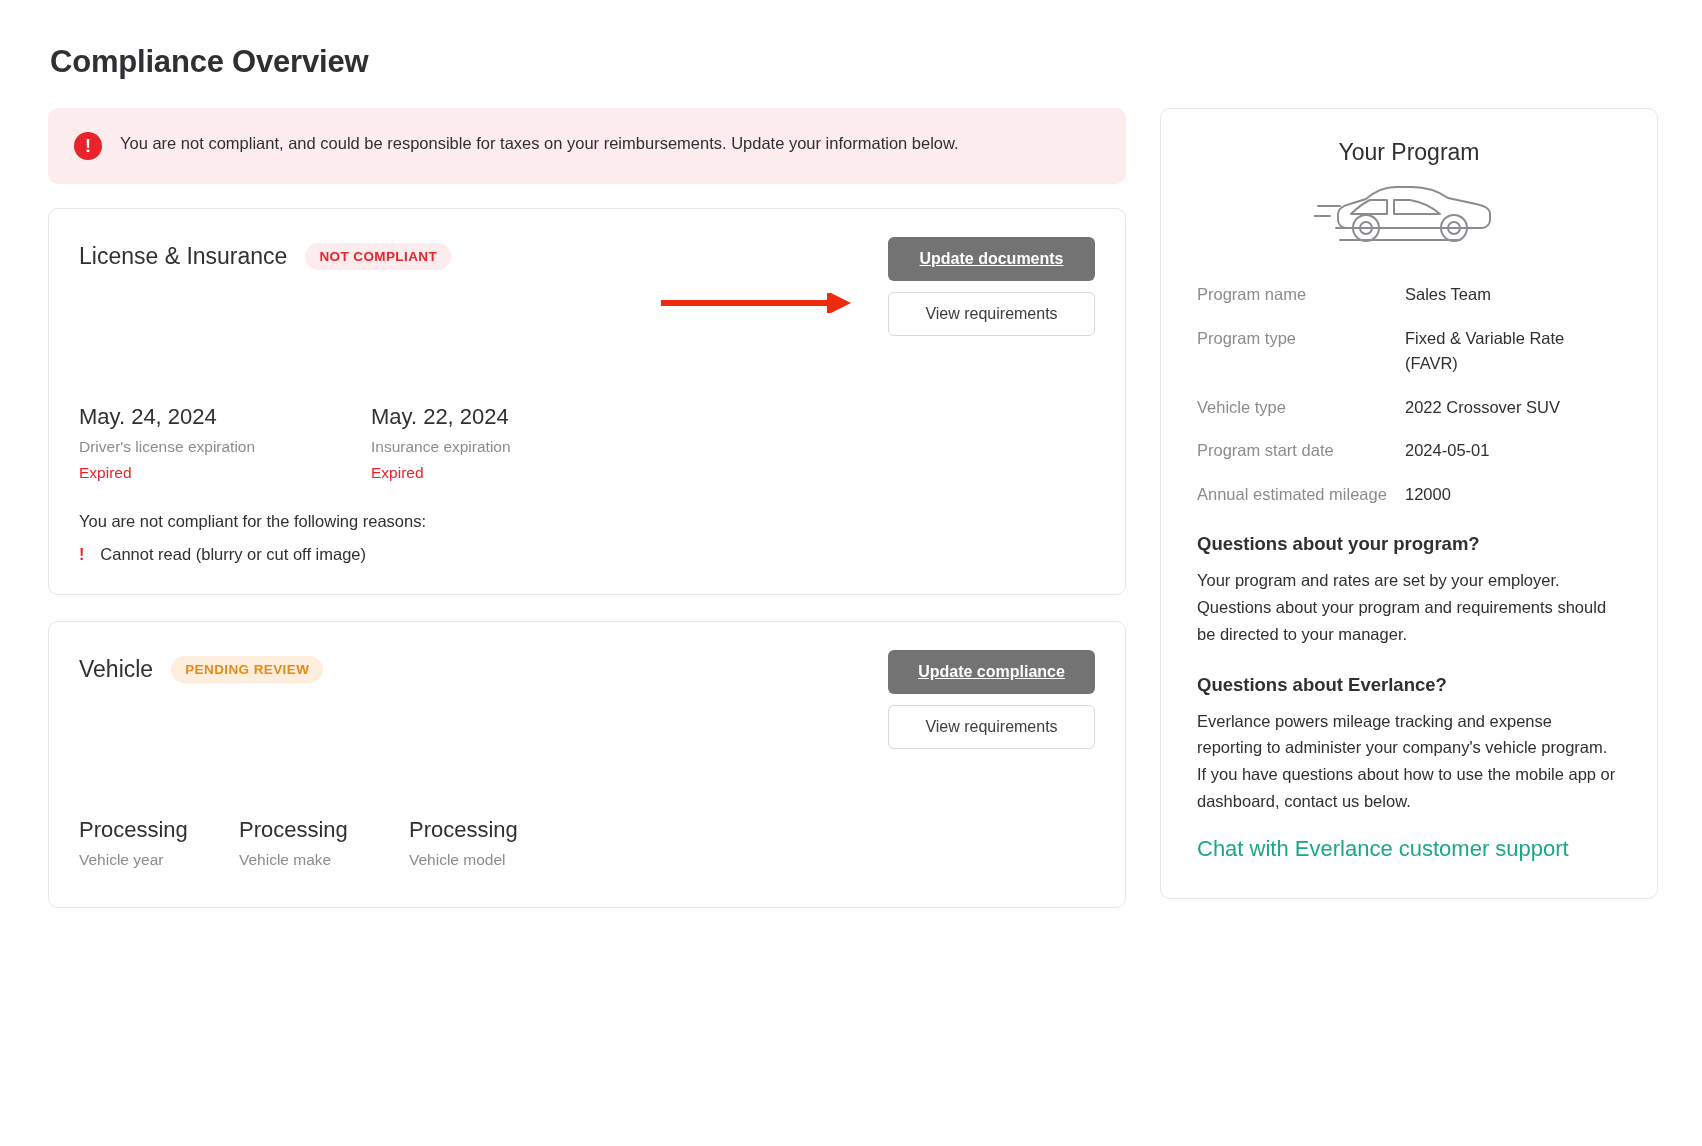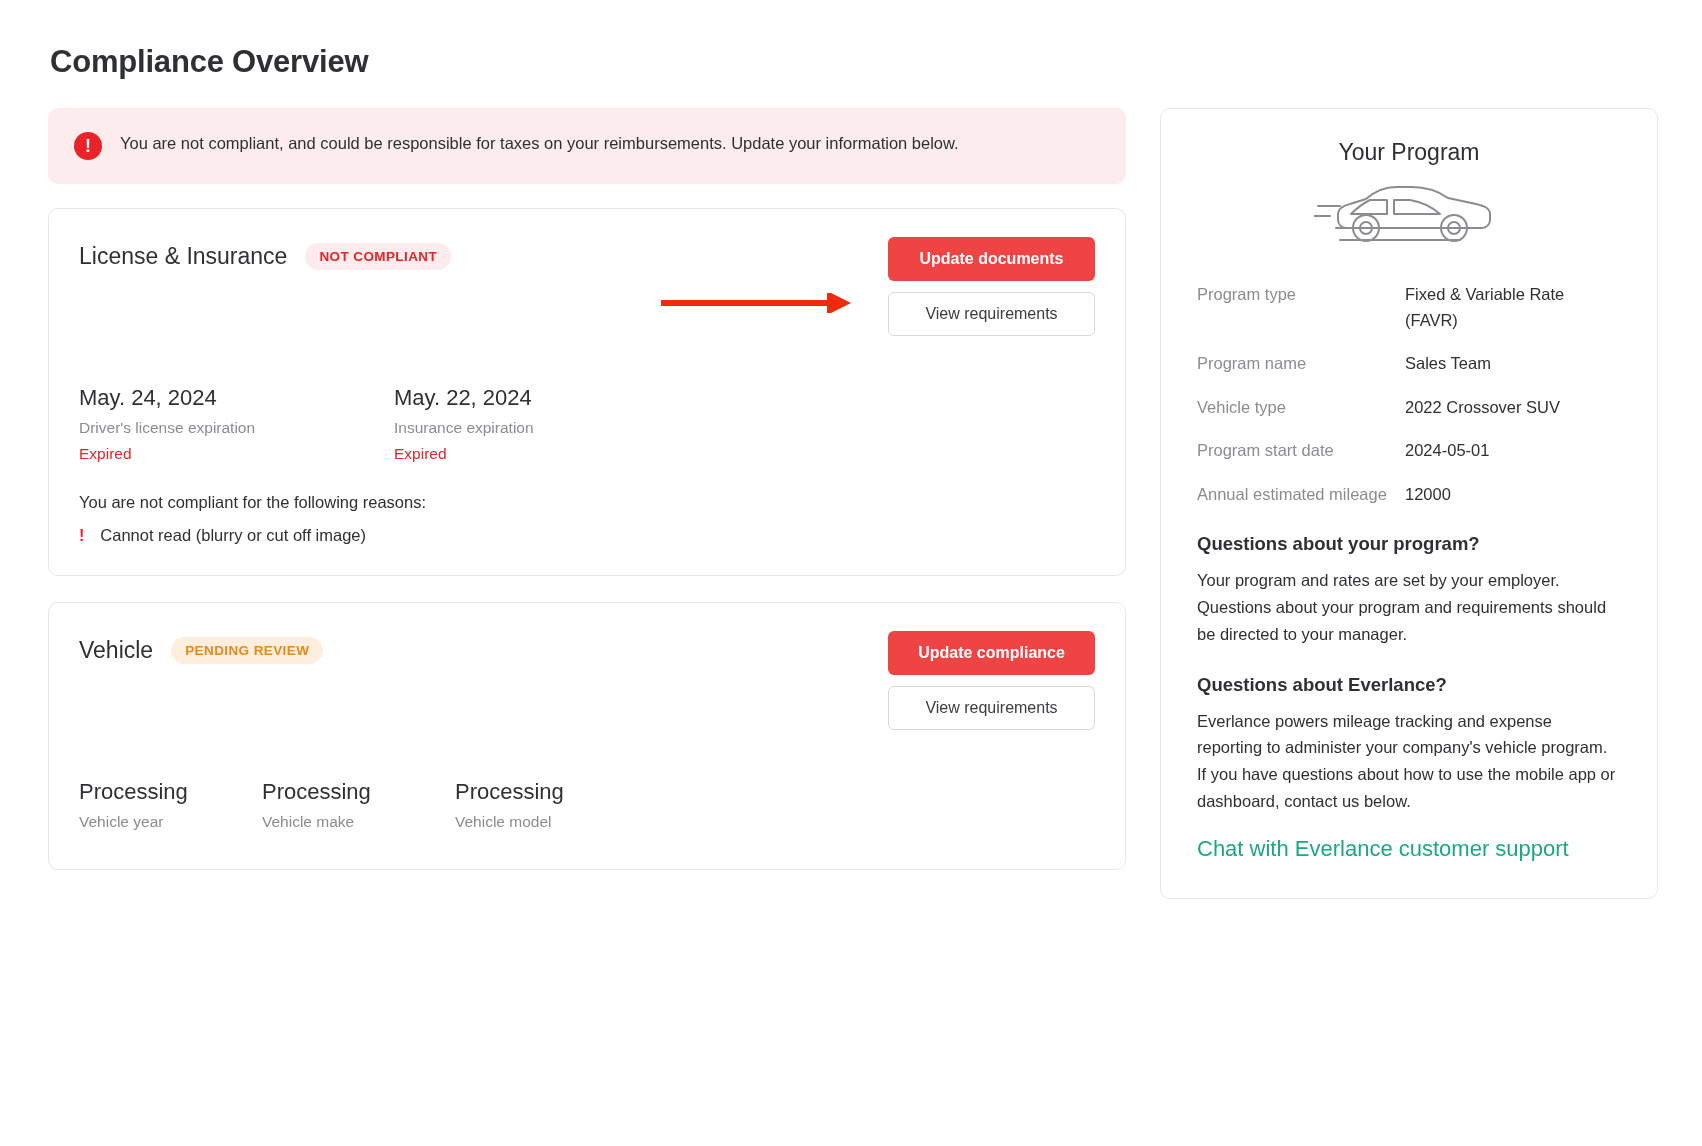--- a/index.html
+++ b/index.html
@@ -121,35 +121,35 @@
     font-family: "Liberation Sans", sans-serif;
     font-size: 16px;
     border-radius: 6px;
     padding: 12px 22px;
     cursor: pointer;
     min-width: 207px;
     text-align: center;
     border: 1px solid transparent;
   }
   .btn-primary {
-    background: #ef4444;
+    background: #737373;
     color: #ffffff;
     font-weight: 700;
+    text-decoration: underline;
   }
   .btn-secondary {
     background: #ffffff;
     color: #3c3d40;
     border: 1px solid #d7d8da;
   }
 
   
   .fields {
     display: flex;
-    margin-top: 49px;
-    gap: 23px;
+    margin-top: 68px;
   }
   .field-col {
     margin-right: 36px;
   }
   .field-value {
     font-size: 22px;
     color: #2f3033;
     margin-bottom: 8px;
   }
   .field-label {
@@ -354,26 +354,26 @@
               <circle cx="140" cy="52" r="13"></circle>
               <circle cx="140" cy="52" r="6"></circle>
               <path d="M4 30 h22"></path>
               <path d="M0 40 h16"></path>
               <path d="M26 64 h120"></path>
             </g>
           </svg>
         </div>
 
         <div class="prog-row">
+          <div class="prog-key">Program name</div>
+          <div class="prog-val">Sales Team</div>
+        </div>
+        <div class="prog-row">
           <div class="prog-key">Program type</div>
           <div class="prog-val">Fixed &amp; Variable Rate (FAVR)</div>
-        </div>
-        <div class="prog-row">
-          <div class="prog-key">Program name</div>
-          <div class="prog-val">Sales Team</div>
         </div>
         <div class="prog-row">
           <div class="prog-key">Vehicle type</div>
           <div class="prog-val">2022 Crossover SUV</div>
         </div>
         <div class="prog-row">
           <div class="prog-key">Program start date</div>
           <div class="prog-val">2024-05-01</div>
         </div>
         <div class="prog-row">

